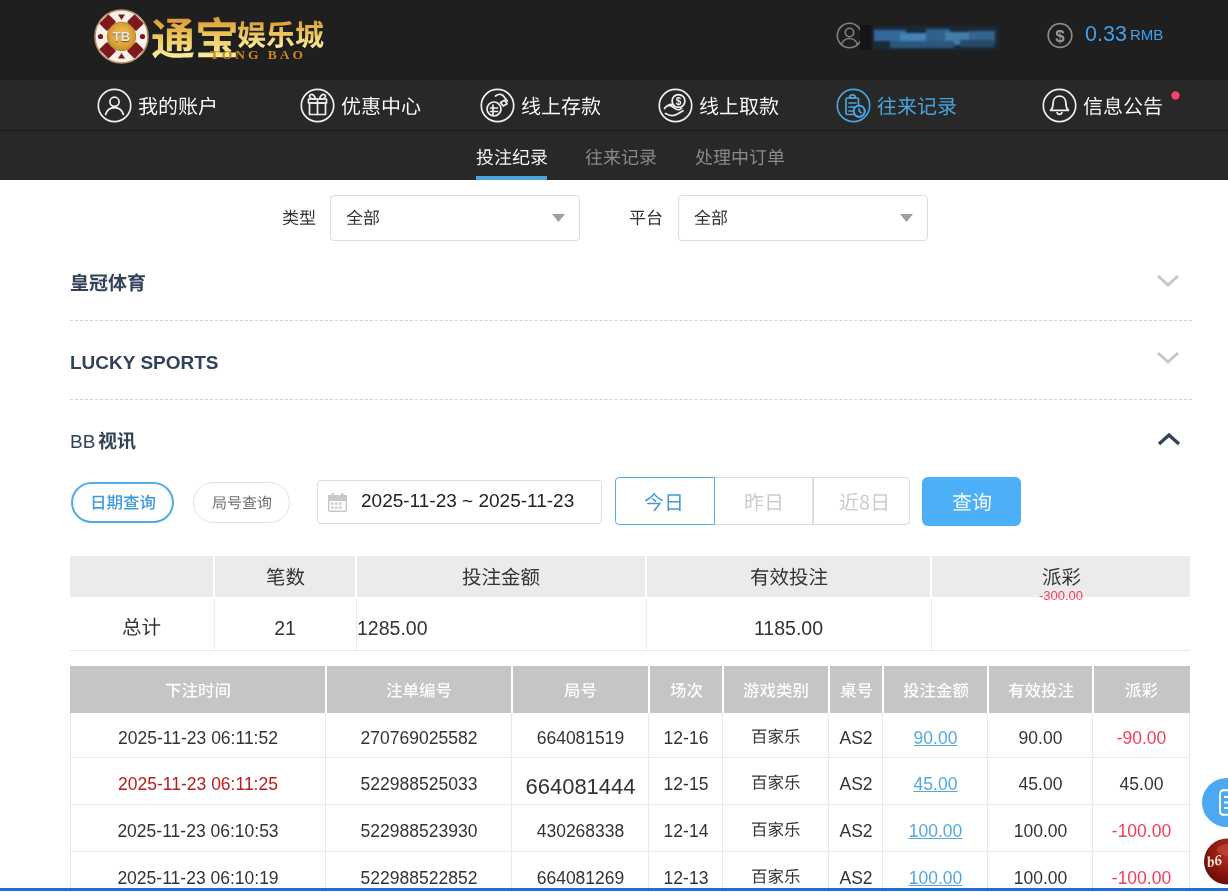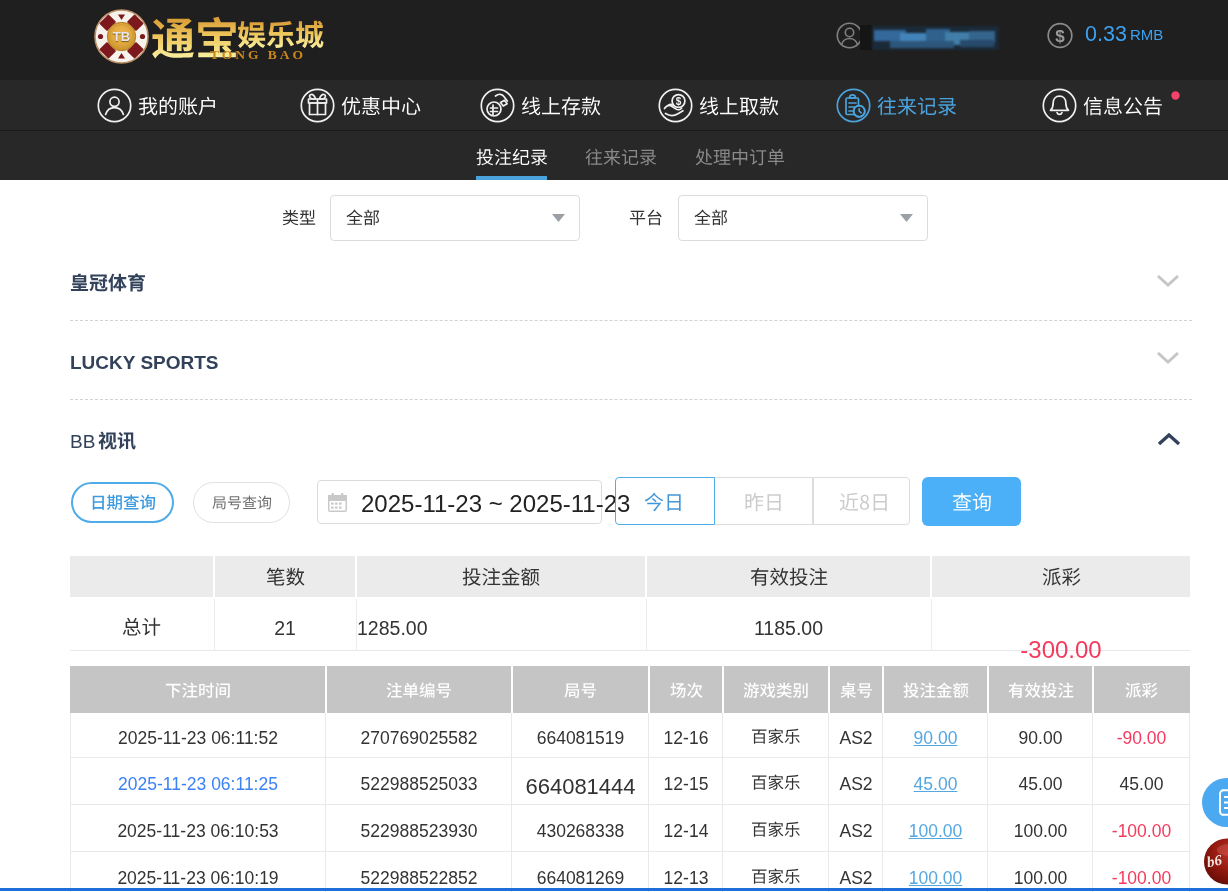--- a/index.html
+++ b/index.html
@@ -251,21 +251,21 @@
       <rect x="4" y="10.5" width="2.6" height="2.2"></rect>
       <rect x="8" y="10.5" width="2.6" height="2.2"></rect>
       <rect x="12" y="10.5" width="2.6" height="2.2"></rect>
 <rect x="4" y="14.5" width="2.6" height="2.2"></rect>
       <rect x="8" y="14.5" width="2.6" height="2.2"></rect>
       <rect x="12" y="14.5" width="2.6" height="2.2"></rect>
     </g>
 <rect x="4.5" y="1" width="2.5" height="4" rx="1" fill="#c9c9c9"></rect>
     <rect x="14" y="1" width="2.5" height="4" rx="1" fill="#c9c9c9"></rect>
 </svg>
-<div class="abs" style="left:361px;top:489.5px;font-size:24px;color:#222;">2025-11-23 ~ 2025-11-23</div>
+<div class="abs" style="left:361px;top:489.5px;font-size:19px;color:#222;">2025-11-23 ~ 2025-11-23</div>
 <div class="abs" style="left:615px;top:477px;width:100px;height:48px;border:1px solid #4face8;border-radius:4px 0 0 4px;z-index:2"></div>
 <svg style="position:absolute;left:644.0px;top:491.8px;" width="40.0" height="20" viewBox="0 -880 2000 1000" fill="#4296d8">
     <use href="#gr4ECA" x="0"></use>
     <use href="#gr65E5" x="1000"></use>
   </svg>
 <div class="abs" style="left:715px;top:477px;width:98px;height:48px;border:1px solid #dcdcdc;border-left:none"></div>
 <svg style="position:absolute;left:744.0px;top:491.8px;" width="40.0" height="20" viewBox="0 -880 2000 1000" fill="#cbcbcb">
     <use href="#gr6628" x="0"></use>
     <use href="#gr65E5" x="1000"></use>
   </svg>
@@ -310,21 +310,21 @@
 <div class="abs" style="left:356px;top:599px;width:1px;height:52px;background:#ececec"></div>
 <div class="abs" style="left:646px;top:599px;width:1px;height:52px;background:#ececec"></div>
 <div class="abs" style="left:931px;top:599px;width:1px;height:52px;background:#ececec"></div>
 <svg style="position:absolute;left:121.5px;top:617.1px;" width="39.0" height="19.5" viewBox="0 -880 2000 1000" fill="#333333">
     <use href="#gr603B" x="0"></use>
     <use href="#gr8BA1" x="1000"></use>
   </svg>
 <div class="abs" style="left:215px;top:616.5px;width:140px;text-align:center;font-size:19.5px;color:#333333">21</div>
 <div class="abs" style="left:357px;top:616.5px;width:288px;font-size:19.5px;color:#333333">1285.00</div>
 <div class="abs" style="left:647px;top:616.5px;width:283px;text-align:center;font-size:19.5px;color:#333333">1185.00</div>
-<div class="abs" style="left:932px;top:636px;width:258px;text-align:center;font-size:24px;color:#f43b5e">-300.00</div>
+<div class="abs" style="left:932px;top:588px;width:258px;text-align:center;font-size:13px;color:#f43b5e">-300.00</div>
 <div class="abs" style="left:70px;top:666px;width:1120px;height:47px;background:#c5c5c5"></div>
 <div class="abs" style="left:325px;top:666px;width:2px;height:47px;background:#fff"></div>
 <div class="abs" style="left:511px;top:666px;width:2px;height:47px;background:#fff"></div>
 <div class="abs" style="left:648px;top:666px;width:2px;height:47px;background:#fff"></div>
 <div class="abs" style="left:722px;top:666px;width:2px;height:47px;background:#fff"></div>
 <div class="abs" style="left:828px;top:666px;width:2px;height:47px;background:#fff"></div>
 <div class="abs" style="left:882px;top:666px;width:2px;height:47px;background:#fff"></div>
 <div class="abs" style="left:987px;top:666px;width:2px;height:47px;background:#fff"></div>
 <div class="abs" style="left:1092px;top:666px;width:2px;height:47px;background:#fff"></div>
 <svg style="position:absolute;left:165.0px;top:681.6px;" width="66.0" height="16.5" viewBox="0 -880 4000 1000" fill="#ffffff">
@@ -401,21 +401,21 @@
 <div class="abs" style="left:325px;top:758px;width:1px;height:47px;background:#e9e9e9"></div>
 <div class="abs" style="left:511px;top:758px;width:1px;height:47px;background:#e9e9e9"></div>
 <div class="abs" style="left:648px;top:758px;width:1px;height:47px;background:#e9e9e9"></div>
 <div class="abs" style="left:722px;top:758px;width:1px;height:47px;background:#e9e9e9"></div>
 <div class="abs" style="left:828px;top:758px;width:1px;height:47px;background:#e9e9e9"></div>
 <div class="abs" style="left:882px;top:758px;width:1px;height:47px;background:#e9e9e9"></div>
 <div class="abs" style="left:987px;top:758px;width:1px;height:47px;background:#e9e9e9"></div>
 <div class="abs" style="left:1092px;top:758px;width:1px;height:47px;background:#e9e9e9"></div>
 <div class="abs" style="left:70px;top:758px;width:1px;height:47px;background:#e9e9e9"></div>
 <div class="abs" style="left:1189px;top:758px;width:1px;height:47px;background:#e9e9e9"></div>
-<div class="abs" style="left:70px;top:774px;width:256px;text-align:center;font-size:17.5px;color:#3b82f6;">2025-11-23 06:11:25</div>
+<div class="abs" style="left:70px;top:774px;width:256px;text-align:center;font-size:17.5px;color:#b91c1c;">2025-11-23 06:11:25</div>
 <div class="abs" style="left:326px;top:774px;width:186px;text-align:center;font-size:17.5px;color:#333333;">522988525033</div>
 <div class="abs" style="left:512px;top:774px;width:137px;text-align:center;font-size:22px;color:#333333;">664081444</div>
 <div class="abs" style="left:649px;top:774px;width:74px;text-align:center;font-size:17.5px;color:#333333;">12-15</div>
 <svg style="position:absolute;left:751.2px;top:774.1px;" width="49.5" height="16.5" viewBox="0 -880 3000 1000" fill="#333333">
     <use href="#gr767E" x="0"></use>
     <use href="#gr5BB6" x="1000"></use>
     <use href="#gr4E50" x="2000"></use>
   </svg>
 <div class="abs" style="left:829px;top:774px;width:54px;text-align:center;font-size:17.5px;color:#333333;">AS2</div>
 <div class="abs" style="left:883px;top:774px;width:105px;text-align:center;font-size:17.5px;color:#55a7e0;text-decoration:underline;">45.00</div>

